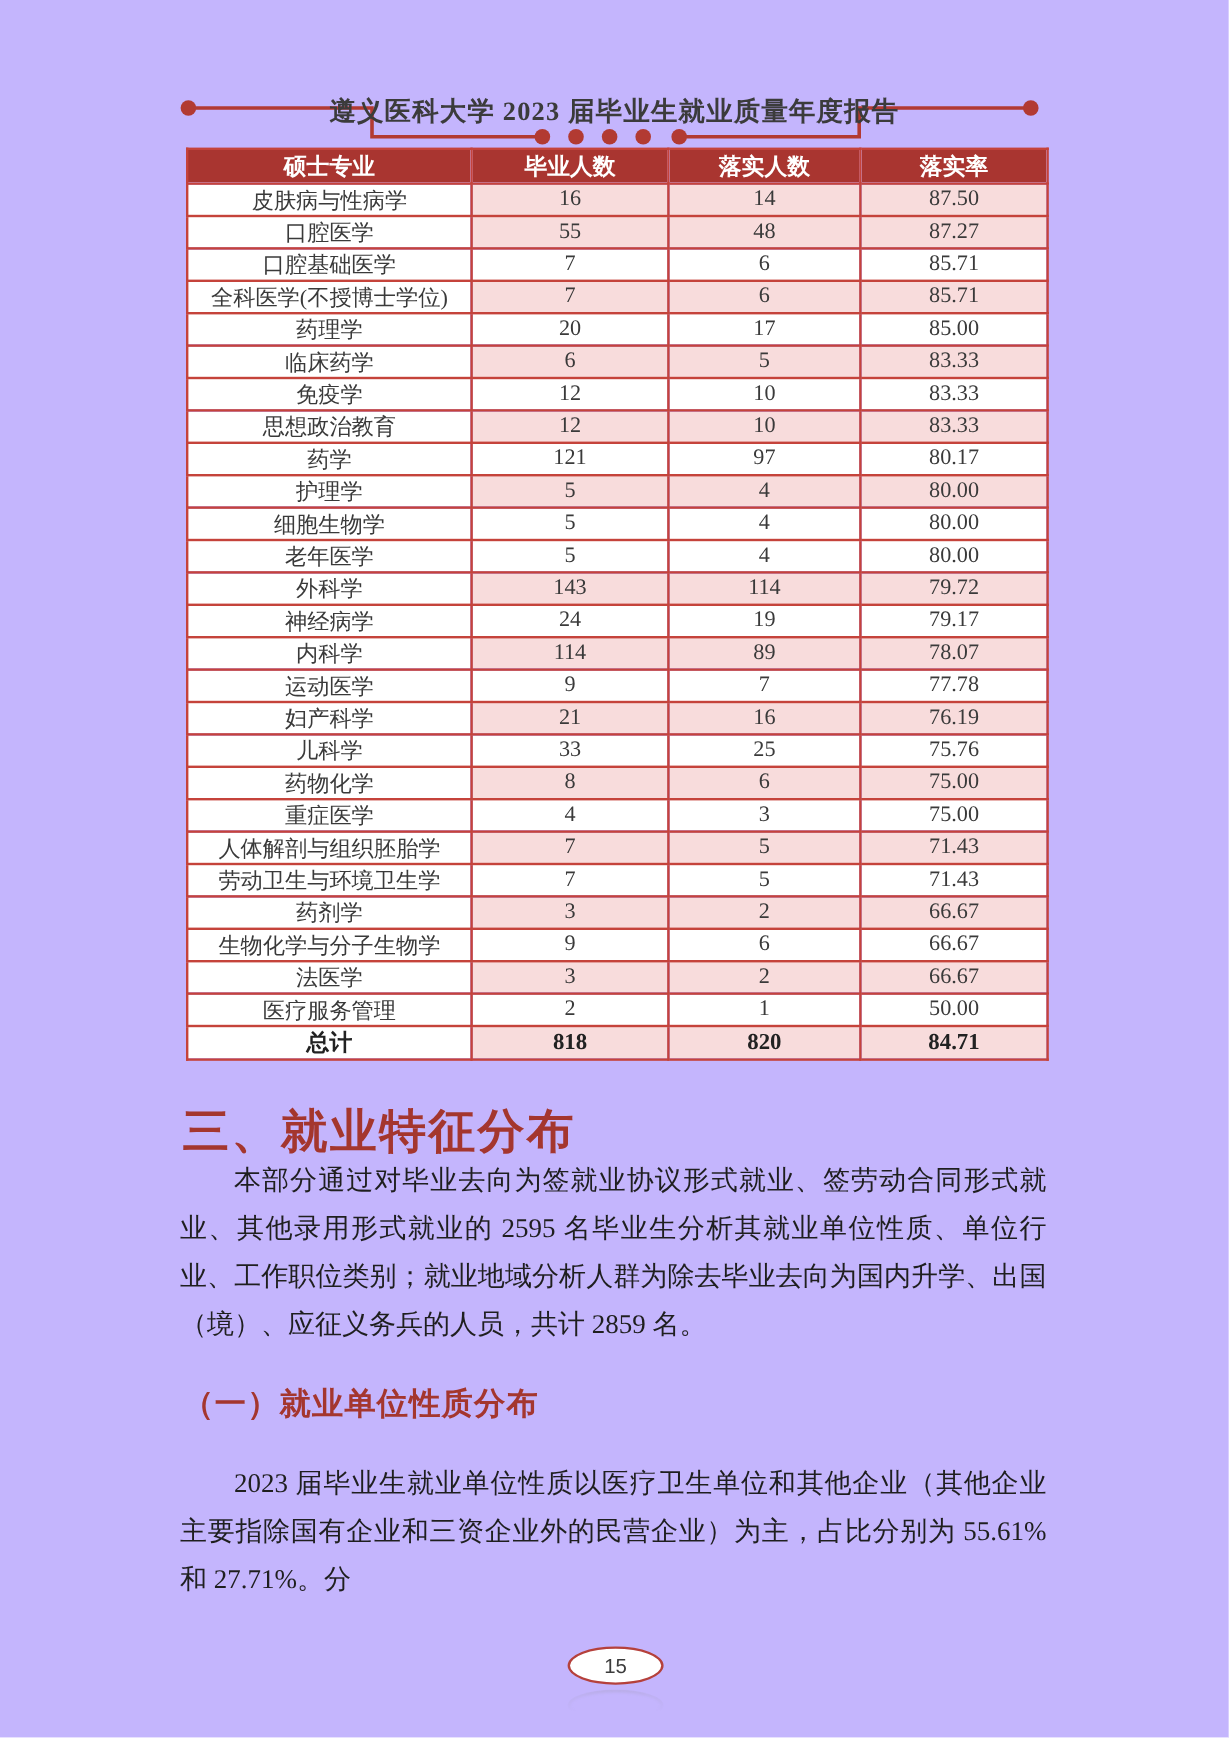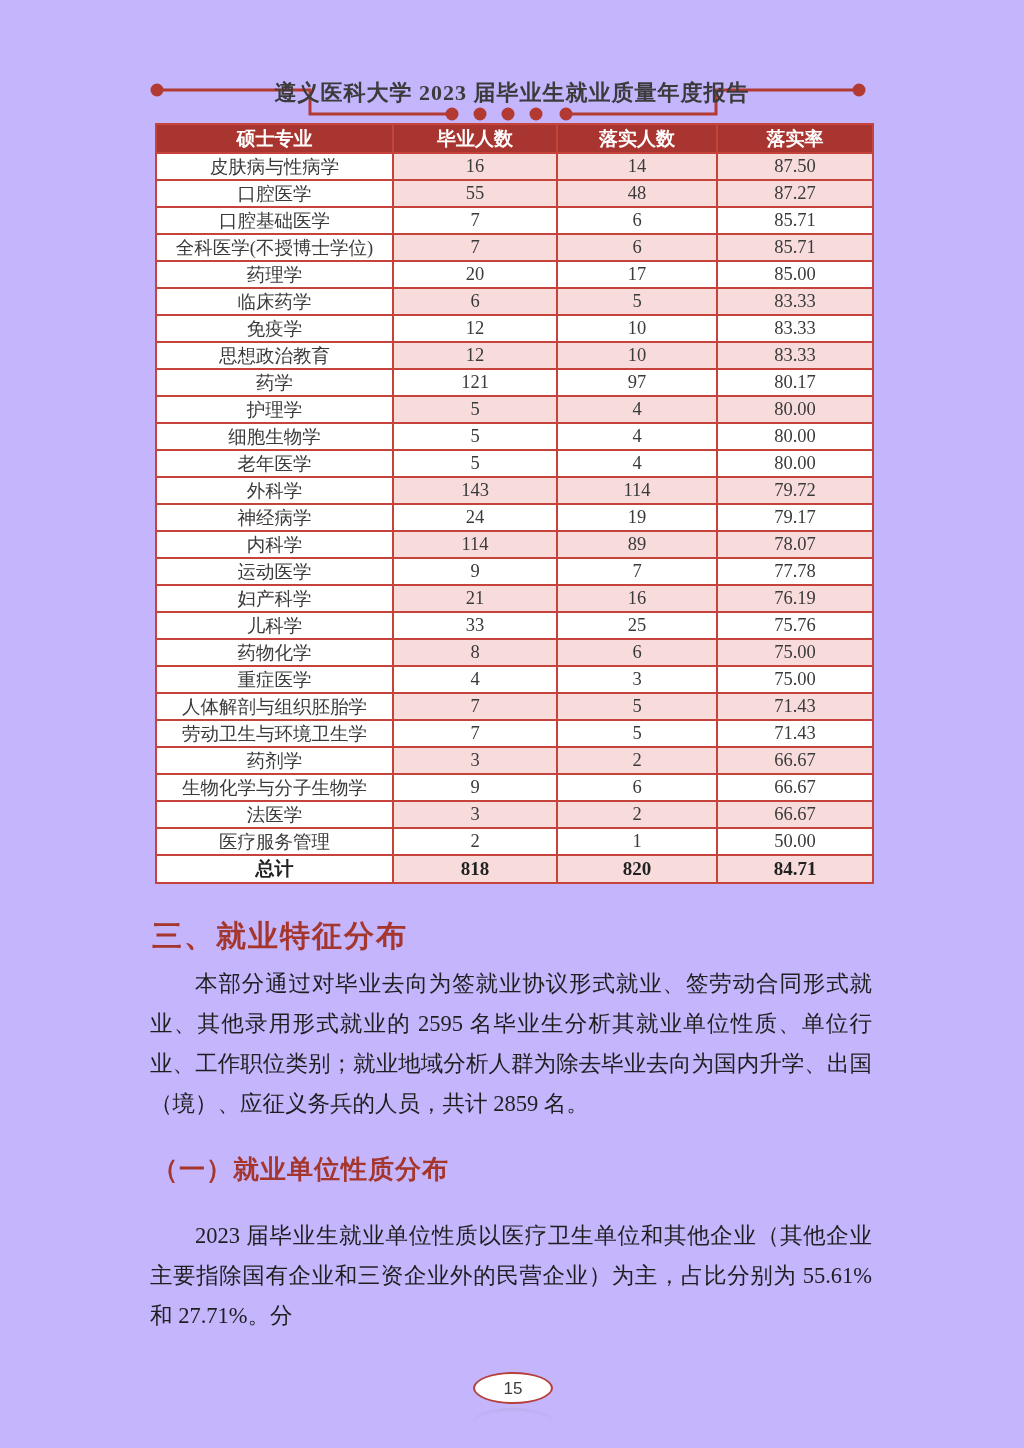--- a/index.html
+++ b/index.html
@@ -53,21 +53,21 @@
   table.report tr.total td{
     font-weight:700;height:28px;font-size:19px;color:#222;text-align:center;
   }
   col.c1{width:237px;} col.c2{width:164px;} col.c3{width:160px;} col.c4{width:156px;}
   
   .sec-heading{
     position:absolute;left:152px;margin:0;
     font-family:"Liberation Sans", sans-serif;
     color:var(--heading);font-weight:700;
   }
-  #section3-heading{top:916px;font-size:30px;letter-spacing:2px;}
+  #section3-heading{top:916px;font-size:39px;letter-spacing:2px;}
   #subsection1-heading{top:1152px;font-size:26px;letter-spacing:1px;}
   .body-para{
     position:absolute;left:150px;width:722px;margin:0;
     font-size:22.5px;line-height:40px;color:#1f1f1f;
     text-align:justify;text-indent:2em;
     font-family:"Liberation Serif", serif;
   }
   #section3-para{top:964px;}
   #subsection1-para{top:1216px;}
   

